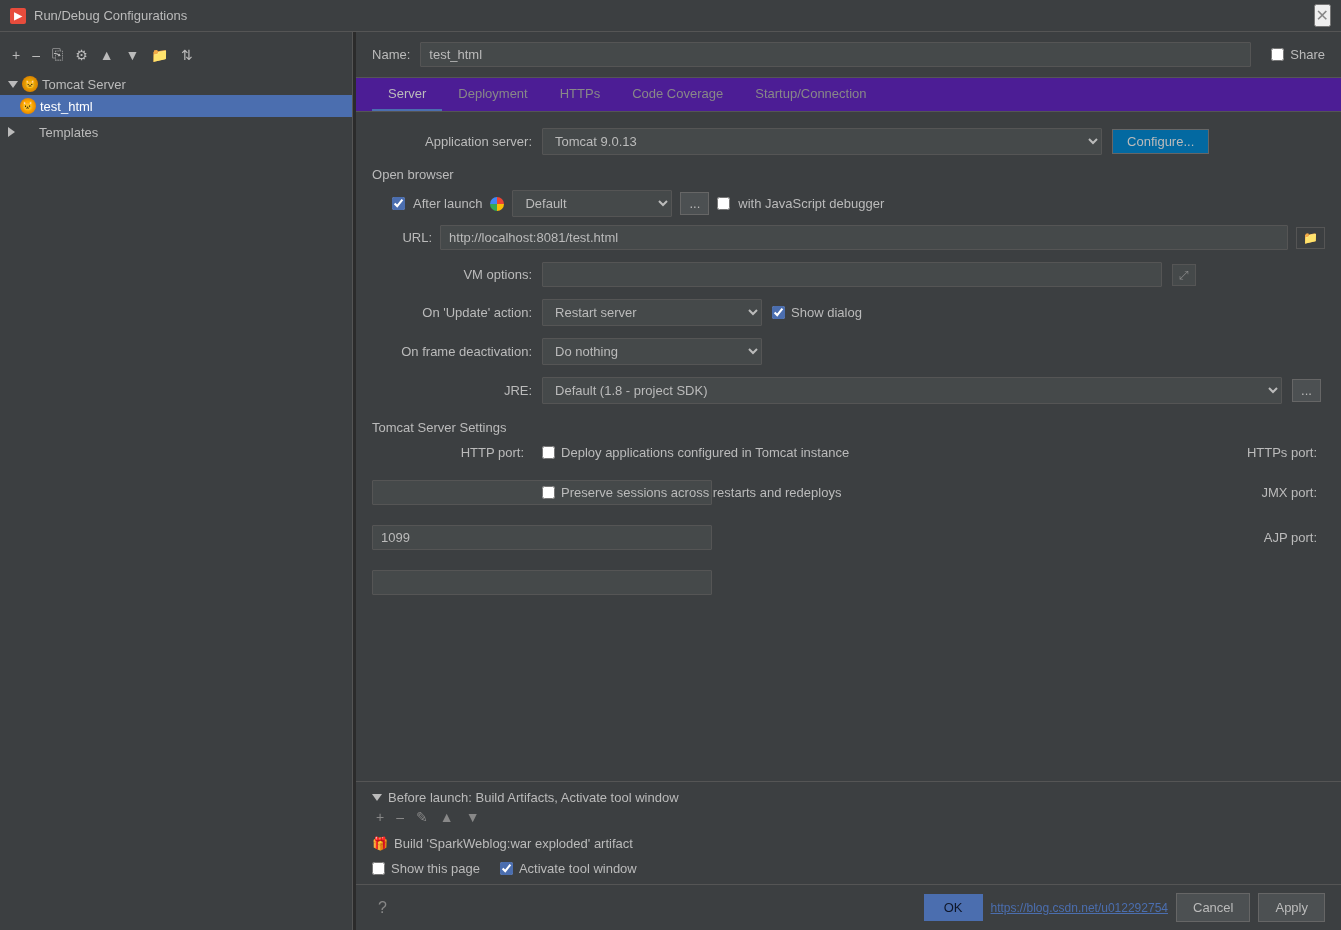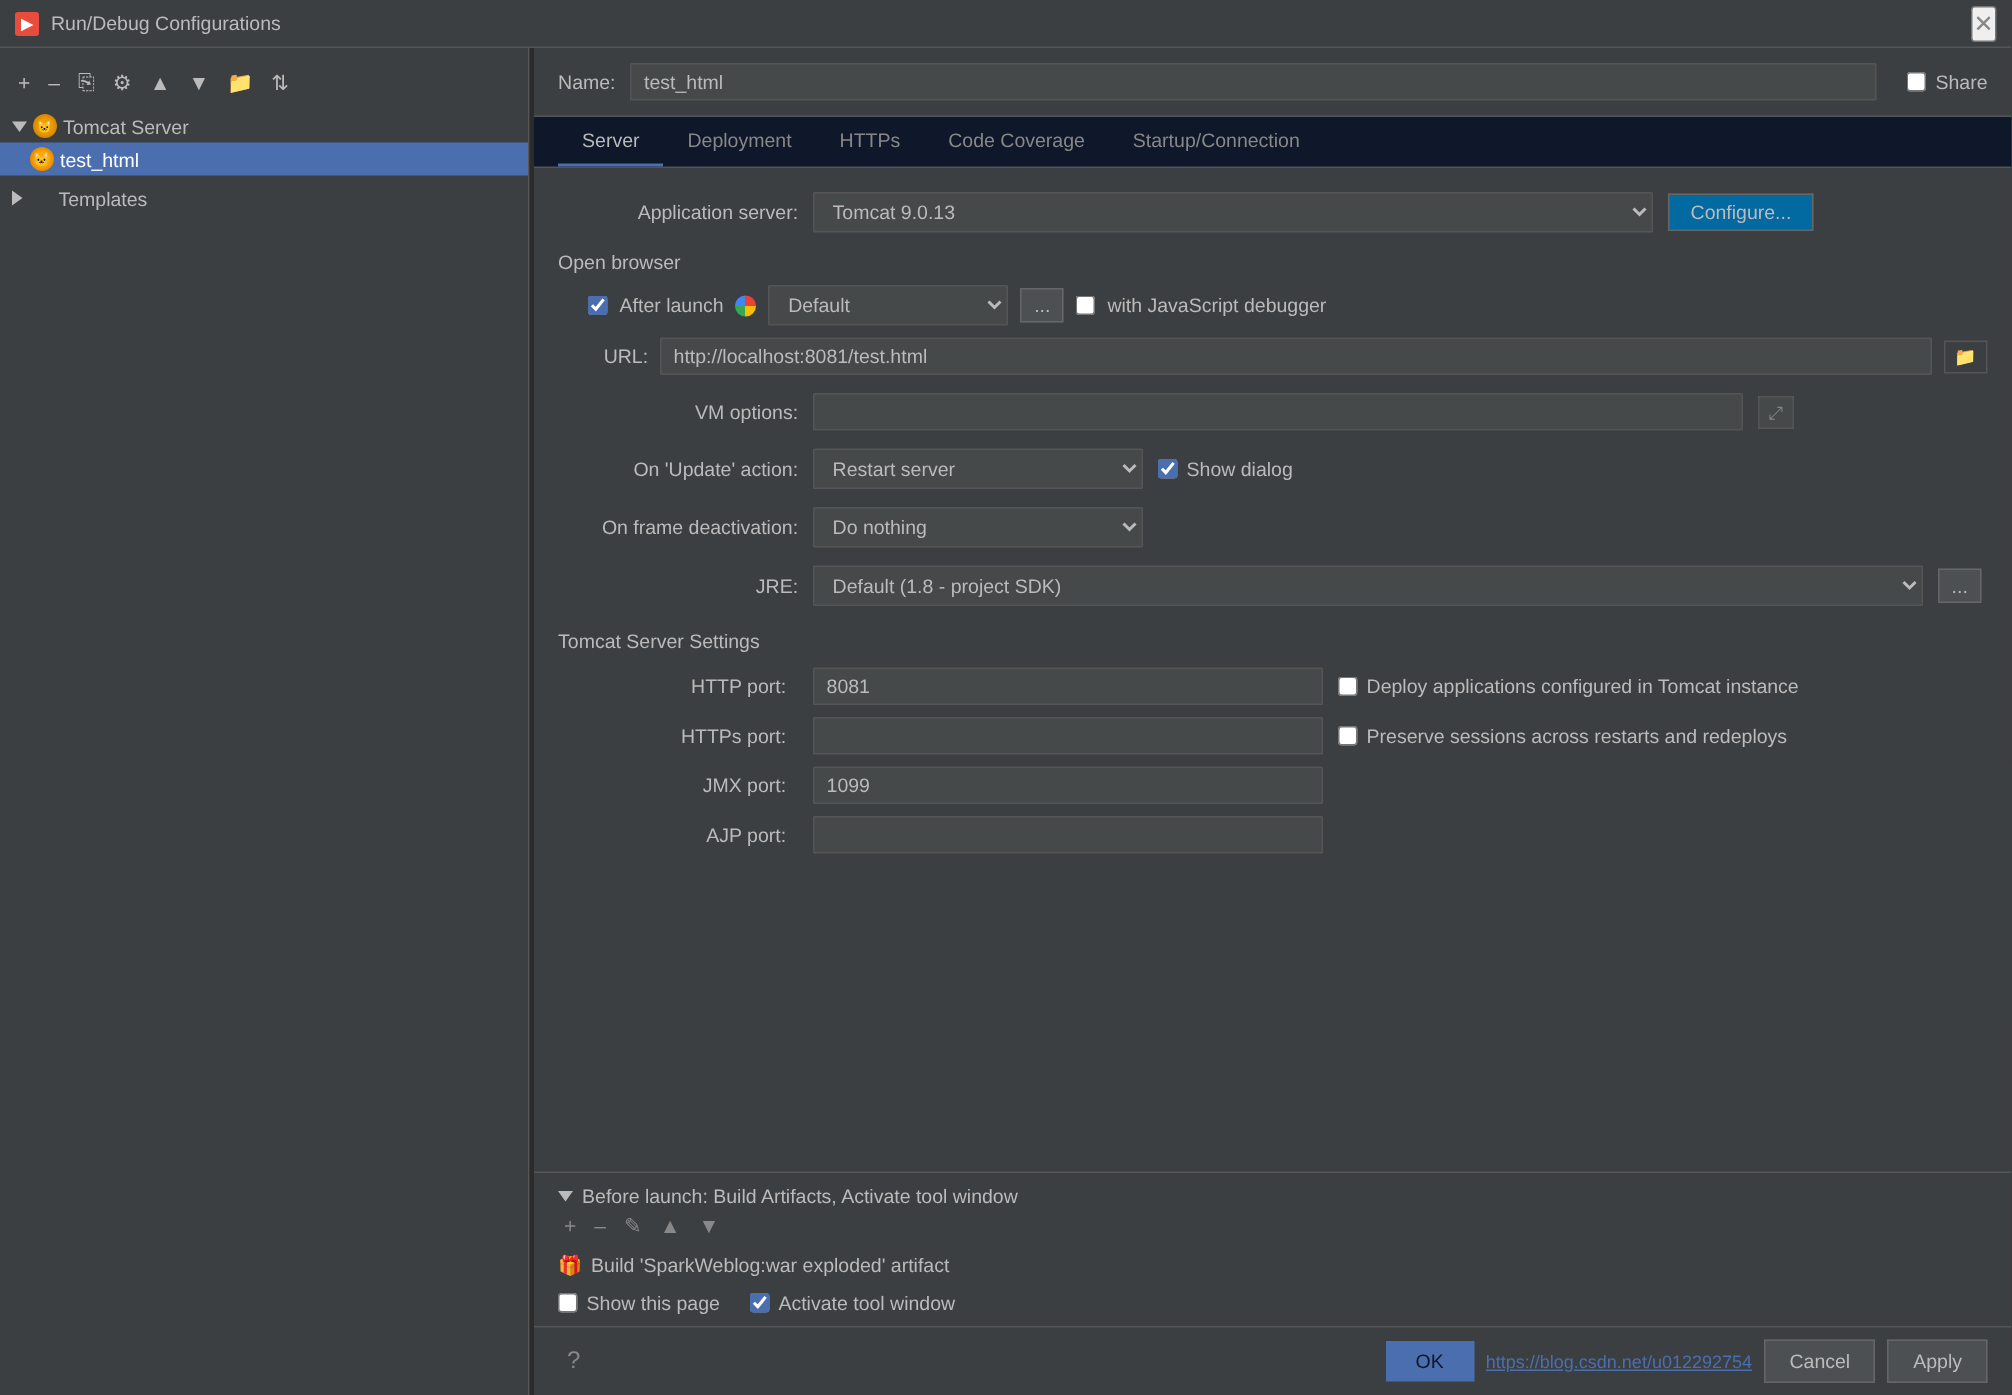--- a/index.html
+++ b/index.html
@@ -120,21 +120,21 @@
     }
     .share-row {
       display: flex;
       align-items: center;
       gap: 6px;
       margin-left: 10px;
     }
     .tabs-bar {
       display: flex;
       border-bottom: 1px solid #555;
-      background: #0f172a;
+      background: #4c1d95;
       padding: 0 16px;
     }
     .tab {
       padding: 8px 16px;
       cursor: pointer;
       color: #888;
       border-bottom: 2px solid transparent;
       font-size: 13px;
     }
     .tab.active {
@@ -257,21 +257,21 @@
     }
     .jre-select { flex: 1; max-width: 740px; }
     .tomcat-settings-label {
       color: #bbbbbb;
       margin-bottom: 10px;
       font-size: 13px;
     }
     .port-grid {
       display: grid;
       grid-template-columns: 160px 340px 1fr;
-      gap: 8px 10px;
+      gap: 20px 10px;
       align-items: center;
       margin-bottom: 10px;
     }
     .port-input { width: 340px; }
     .checkbox-label {
       display: flex;
       align-items: center;
       gap: 6px;
       color: #bbbbbb;
     }
@@ -502,21 +502,20 @@
         <select class="jre-select">
           <option>Default (1.8 - project SDK)</option>
         </select>
         <button class="dots-btn">...</button>
       </div>
 
       <div>
         <div class="tomcat-settings-label">Tomcat Server Settings</div>
         <div class="port-grid">
           <span style="text-align:right; padding-right:8px;">HTTP port:</span>
-          <input type="text" class="port-input" value="8081" style="">
           <label class="checkbox-label">
             <input type="checkbox" id="deployAppsChk" style="">
             <span>Deploy applications configured in Tomcat instance</span>
           </label>
 
           <span style="text-align:right; padding-right:8px;">HTTPs port:</span>
           <input type="text" class="port-input" value="" style="">
           <label class="checkbox-label">
             <input type="checkbox" id="preserveChk" style="">
             <span>Preserve sessions across restarts and redeploys</span>

